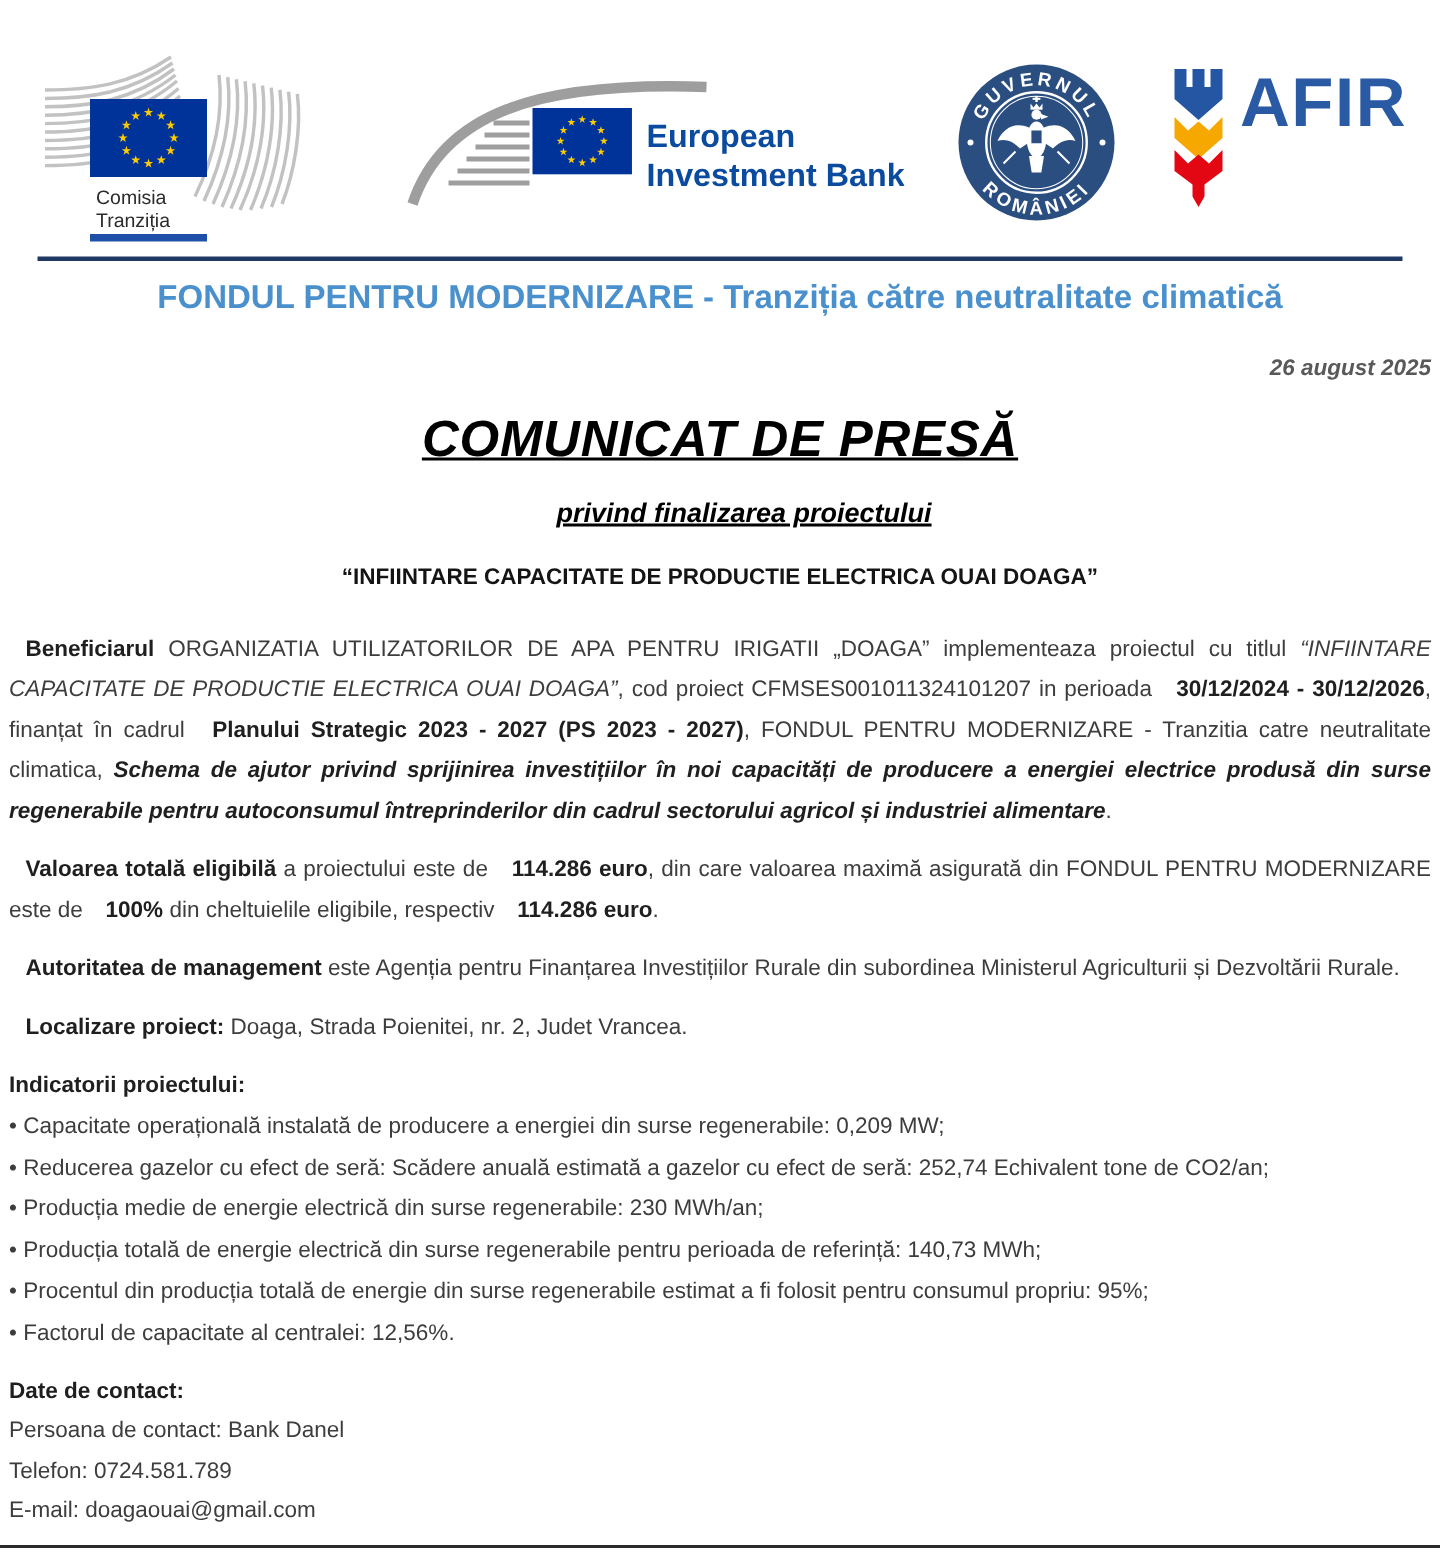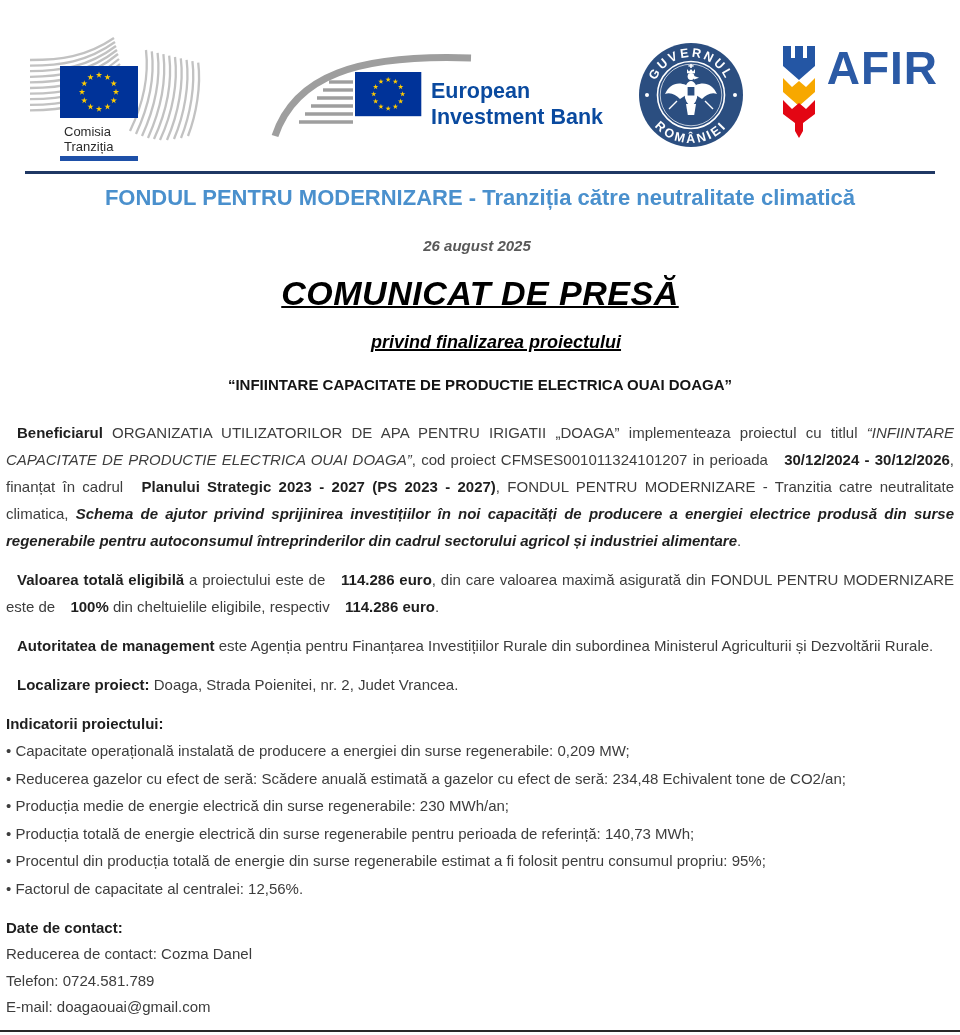--- a/index.html
+++ b/index.html
@@ -15,21 +15,21 @@
   .logo-eib{flex:none;margin-top:12px;}
   .logo-gov{flex:none;margin-top:4px;}
   .logo-afir{flex:none;display:flex;margin-top:10px;}
   .afir-text{margin-left:8px;}
   .afir-acronym{font-size:46px;line-height:44px;font-weight:bold;color:#2b5aa5;letter-spacing:1px;}
   .afir-sub{font-size:12.5px;line-height:16px;color:#2b5aa5;margin-top:3px;}
 
   
   .rule{margin:7px 25px 0 25px;border-top:3px solid #1f3864;}
   .banner{margin-top:11px;text-align:center;font-size:22px;font-weight:bold;color:#4a90cd;}
-  .date{margin:26px 6px 0 0;text-align:center;font-size:15px;font-weight:bold;font-style:italic;color:#595959;}
+  .date{margin:26px 6px 0 0;text-align:right;font-size:15px;font-weight:bold;font-style:italic;color:#595959;}
 
   
   .title{margin:20px 0 0 0;text-align:center;font-size:34px;font-weight:bold;font-style:italic;color:#000;
          text-decoration:underline;text-decoration-thickness:2px;letter-spacing:.5px;}
   .subtitle{margin:19px 0 0 0;text-align:center;font-size:18px;font-weight:bold;font-style:italic;color:#000;
             text-decoration:underline;text-decoration-thickness:2px;padding-left:32px;}
   .ptitle{margin:23px 0 0 0;text-align:center;font-size:15px;font-weight:bold;color:#141414;}
 
   
   .docbody{padding:0 6px;}
@@ -183,26 +183,26 @@
     <p class="first"><span class="b">Beneficiarul</span><span> ORGANIZATIA UTILIZATORILOR DE APA PENTRU IRIGATII „DOAGA” implementeaza proiectul cu titlul </span><span class="i">“INFIINTARE CAPACITATE DE PRODUCTIE ELECTRICA OUAI DOAGA”</span><span>, cod proiect CFMSES001011324101207 in perioada </span><span class="b">30/12/2024 - 30/12/2026</span><span>, finanțat în cadrul </span><span class="b">Planului Strategic 2023 - 2027 (PS 2023 - 2027)</span><span>, FONDUL PENTRU MODERNIZARE - Tranzitia catre neutralitate climatica, </span><span class="bi">Schema de ajutor privind sprijinirea investițiilor în noi capacități de producere a energiei electrice produsă din surse regenerabile pentru autoconsumul întreprinderilor din cadrul sectorului agricol și industriei alimentare</span><span>.</span></p>
 
     <p><span class="b">Valoarea totală eligibilă</span><span> a proiectului este de </span><span class="b">114.286 euro</span><span>, din care valoarea maximă asigurată din FONDUL PENTRU MODERNIZARE este de </span><span class="b">100%</span><span> din cheltuielile eligibile, respectiv </span><span class="b">114.286 euro</span><span>.</span></p>
 
     <p><span class="b">Autoritatea de management</span><span> este Agenția pentru Finanțarea Investițiilor Rurale din subordinea Ministerul Agriculturii și Dezvoltării Rurale.</span></p>
 
     <p><span class="b">Localizare proiect:</span><span> Doaga, Strada Poienitei, nr. 2, Judet Vrancea.</span></p>
 
     <div class="ind-head">Indicatorii proiectului:</div>
     <div class="bullet">Capacitate operațională instalată de producere a energiei din surse regenerabile: 0,209 MW;</div>
-    <div class="bullet">Reducerea gazelor cu efect de seră: Scădere anuală estimată a gazelor cu efect de seră: 234,48 Echivalent tone de CO2/an;</div>
+    <div class="bullet">Reducerea gazelor cu efect de seră: Scădere anuală estimată a gazelor cu efect de seră: 252,74 Echivalent tone de CO2/an;</div>
     <div class="bullet">Producția medie de energie electrică din surse regenerabile: 230 MWh/an;</div>
     <div class="bullet">Producția totală de energie electrică din surse regenerabile pentru perioada de referință: 140,73 MWh;</div>
     <div class="bullet">Procentul din producția totală de energie din surse regenerabile estimat a fi folosit pentru consumul propriu: 95%;</div>
     <div class="bullet">Factorul de capacitate al centralei: 12,56%.</div>
 
     <div class="contact-head">Date de contact:</div>
-    <div class="contact-line">Reducerea de contact: Cozma Danel</div>
+    <div class="contact-line">Persoana de contact: Bank Danel</div>
     <div class="contact-line">Telefon: 0724.581.789</div>
     <div class="contact-line">E-mail: doagaouai@gmail.com</div>
   </div>
 
   <div class="bottom-rule"></div>
 </div>
 
 </body></html>

